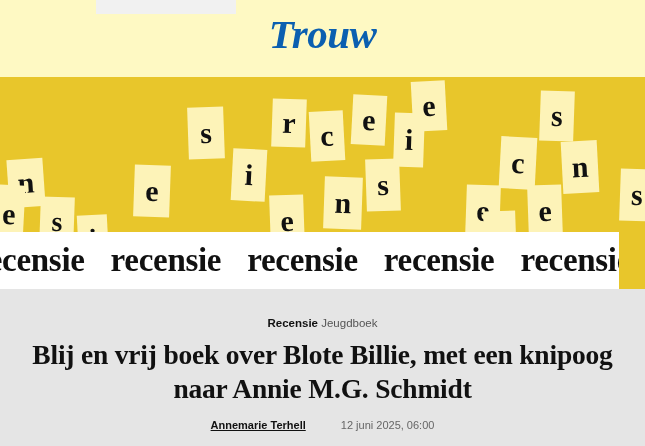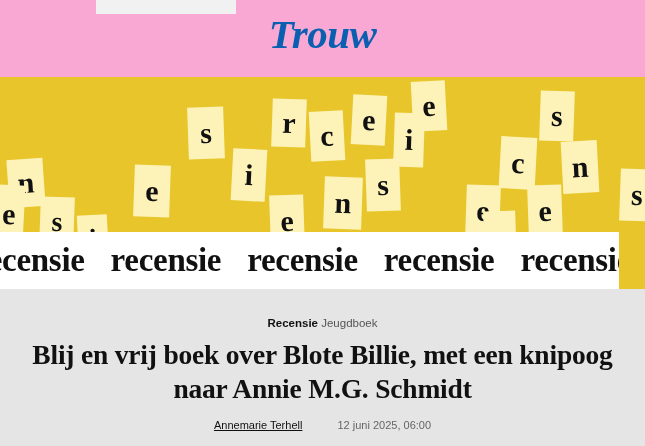--- a/index.html
+++ b/index.html
@@ -14,21 +14,21 @@
     overflow: hidden;
     position: relative;
   }
 
   
   .masthead {
     position: absolute;
     left: 0; top: 0;
     width: 645px;
     height: 77px;
-    background: #f9a8d4;
+    background: #fef9c3;
   }
   .masthead-strip {
     position: absolute;
     left: 96px; top: 0;
     width: 140px;
     height: 14px;
     background: #f1f1f1;
   }
   .brand {
     position: absolute;
@@ -120,21 +120,21 @@
     letter-spacing: -0.2px;
     text-align: center;
   }
   .byline {
     margin-top: 14px;
     font-family: "Liberation Sans", sans-serif;
     font-size: 11px;
     color: #444444;
   }
   .byline .author {
-    font-weight: normal;
+    font-weight: bold;
     color: #111111;
     text-decoration: underline;
   }
   .byline .stamp {
     color: #666666;
     margin-left: 32px;
   }
 </style>
 </head>
 <body>

